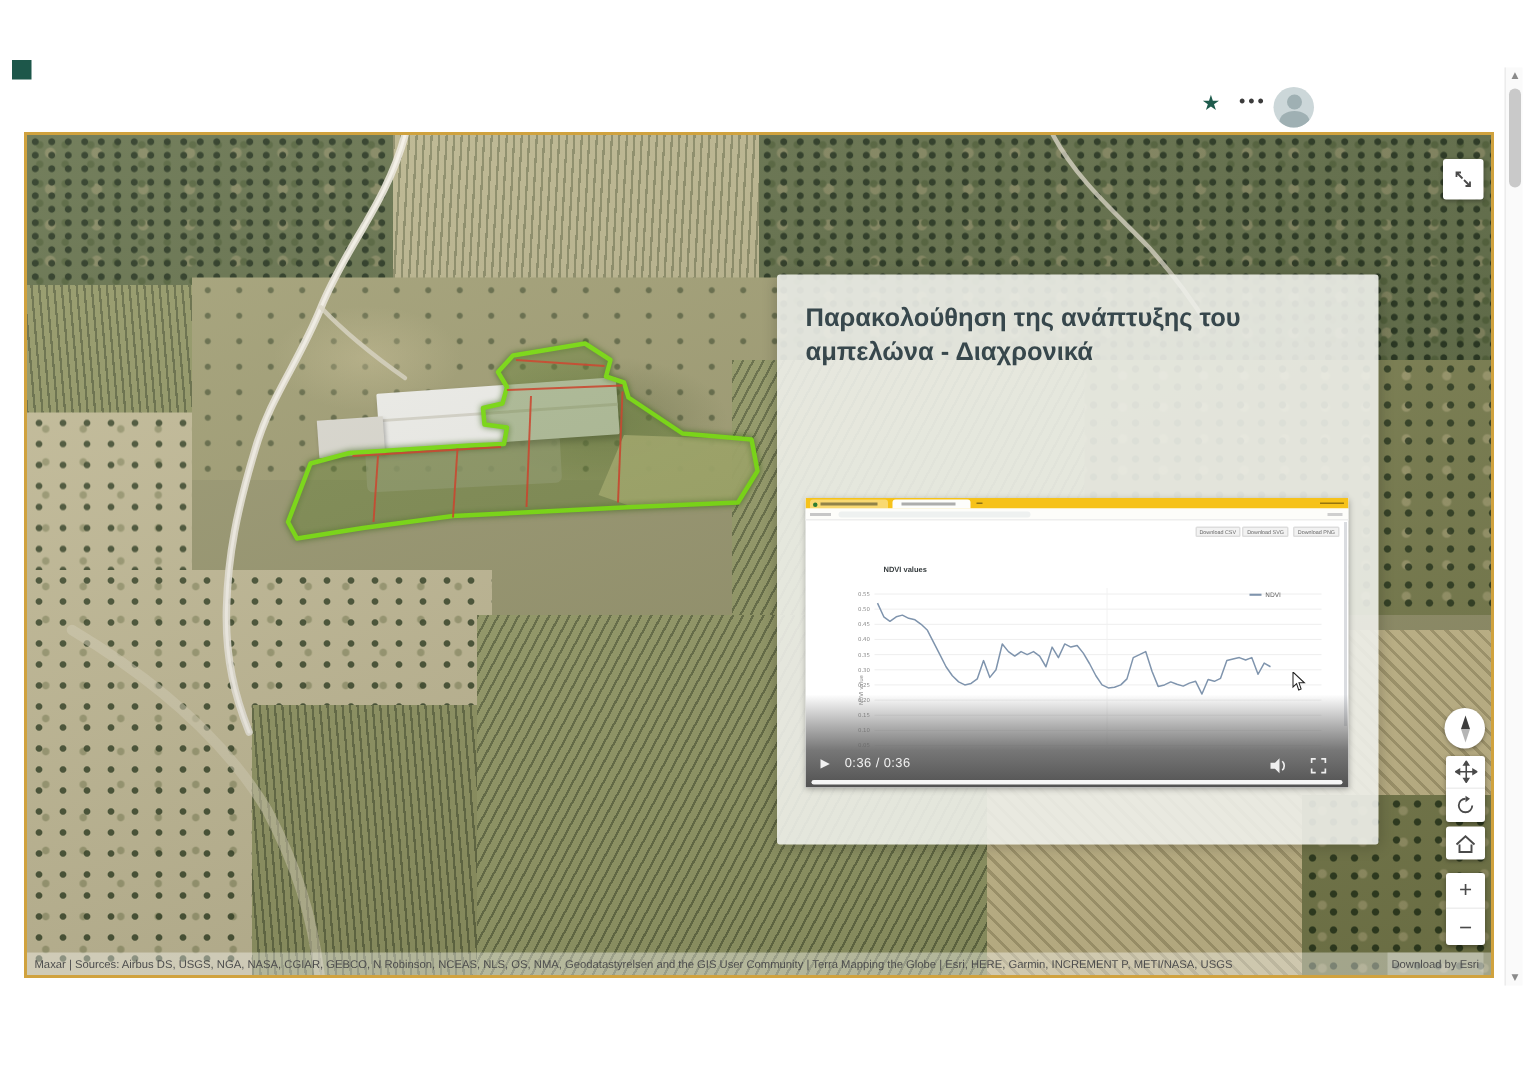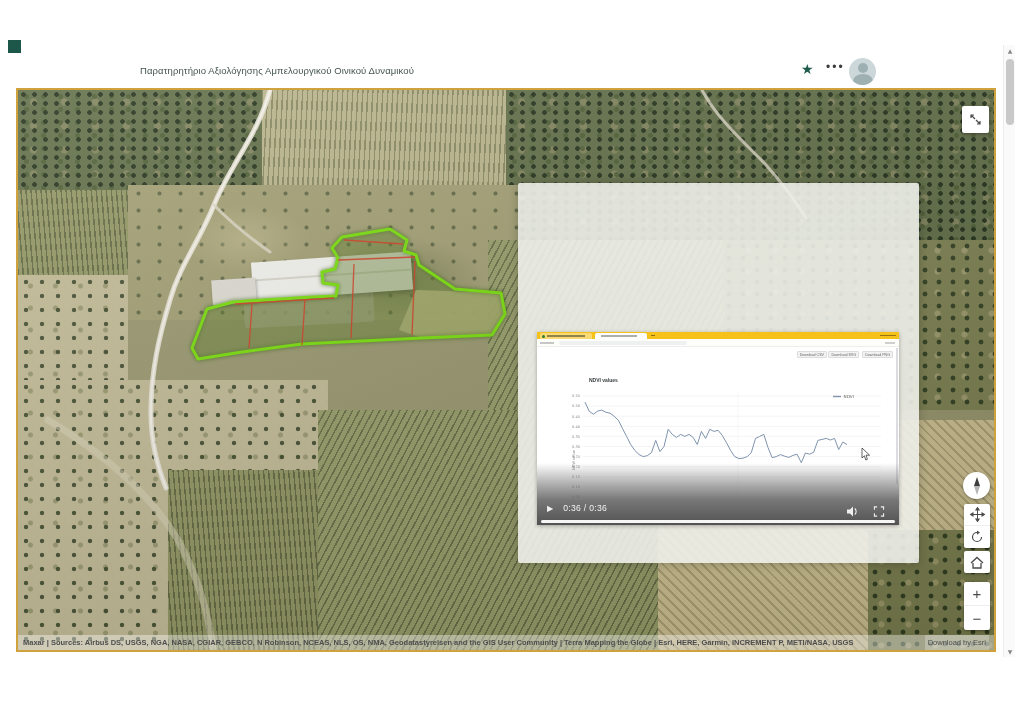--- a/index.html
+++ b/index.html
@@ -63,21 +63,21 @@
   svg.map-overlay{position:absolute;inset:0;pointer-events:none;}
   .road-casing{fill:none;stroke:#e9e5d8;stroke-width:5;stroke-linecap:round;opacity:.92;}
   .road-core{fill:none;stroke:#f8f5eb;stroke-width:2;stroke-linecap:round;opacity:.9;}
   .road-minor{fill:none;stroke:#ddd8c6;stroke-width:3;stroke-linecap:round;opacity:.8;}
   .track{fill:none;stroke:rgba(216,210,182,.55);stroke-width:7;stroke-linecap:round;}
   .parcel-outline{fill:rgba(118,140,58,.28);stroke:var(--polygon);stroke-width:3;stroke-linejoin:round;filter:drop-shadow(0 0 2px rgba(40,90,0,.8));}
   .parcel-tan{fill:#d8cc96;opacity:.92;}
   .parcel-red{stroke:var(--parcel-lines);stroke-width:1.3;opacity:.9;fill:none;}
 
   
-  #attribution{position:absolute;left:0;bottom:0;width:100%;height:15px;background:rgba(255,255,255,.38);line-height:15px;font-size:7.5px;color:#4d4d4d;white-space:nowrap;overflow:hidden;padding:0 84px 0 5px;font-weight:bold;}
+  #attribution{position:absolute;left:0;bottom:0;width:100%;height:15px;background:rgba(255,255,255,.38);line-height:15px;font-size:7.5px;color:#4d4d4d;white-space:nowrap;overflow:hidden;padding:0 84px 0 5px;}
   #powered-by{position:absolute;right:5px;bottom:0;height:15px;line-height:15px;font-size:7.5px;color:#4d4d4d;background:rgba(255,255,255,.25);padding:0 3px;cursor:pointer;}
 
   
   .tool-group{position:absolute;width:26px;background:#fff;border-radius:2px;box-shadow:0 1px 3px rgba(0,0,0,.35);}
   .tool-btn{width:26px;height:22px;display:flex;align-items:center;justify-content:center;color:#4a4a4a;cursor:pointer;border-bottom:1px solid #eee;}
   .tool-btn:last-child{border-bottom:none;}
   .tool-btn.tall{height:24px;font-size:15px;}
   #compass-btn{position:absolute;left:945px;top:382px;width:27px;height:27px;border-radius:50%;background:#fff;box-shadow:0 1px 3px rgba(0,0,0,.35);display:flex;align-items:center;justify-content:center;cursor:pointer;}
   #expand-btn{position:absolute;left:944px;top:16px;width:27px;height:27px;background:#fff;border-radius:2px;box-shadow:0 1px 3px rgba(0,0,0,.35);display:flex;align-items:center;justify-content:center;cursor:pointer;}
 
@@ -121,21 +121,20 @@
   #vol-btn{position:absolute;right:40px;top:3px;cursor:pointer;}
   #fs-btn{position:absolute;right:14px;top:3px;cursor:pointer;}
   #video-progress{position:absolute;left:4px;right:4px;bottom:2.5px;height:3px;border-radius:2px;background:#f6f6f6;cursor:pointer;}
 </style>
 </head>
 <body>
 
 <div id="page">
 
   <div id="logo-mark"></div>
-  <div id="app-title">Παρατηρητήριο Αξιολόγησης Αμπελουργικού Οινικού Δυναμικού</div>
   <div id="star-btn">★</div>
   <div id="menu-dots">•••</div>
   <div id="avatar">
     <div class="head"></div>
     <div class="body"></div>
   </div>
 
   <div id="scrollbar">
     <div id="scroll-up" class="arrow">▲</div>
     <div id="scroll-thumb"></div>
@@ -236,20 +235,21 @@
     <div class="tool-group" style="left:946px;top:492px;">
       <div class="tool-btn tall">+</div>
       <div class="tool-btn tall">−</div>
     </div>
 
     <div id="attribution">Maxar | Sources: Airbus DS, USGS, NGA, NASA, CGIAR, GEBCO, N Robinson, NCEAS, NLS, OS, NMA, Geodatastyrelsen and the GIS User Community | Terra Mapping the Globe | Esri, HERE, Garmin, INCREMENT P, METI/NASA, USGS</div>
     <div id="powered-by">Download by Esri</div>
   </div>
 
   <div id="panel">
+    <div id="panel-title">Παρακολούθηση της ανάπτυξης του αμπελώνα - Διαχρονικά</div>
 
     <div id="video">
 
       <div id="vb-tabbar">
         <div class="vb-tab1">
           <div class="fav"></div>
           <div class="ttl"></div>
         </div>
         <div class="vb-tab2">
           <div class="ttl"></div>

